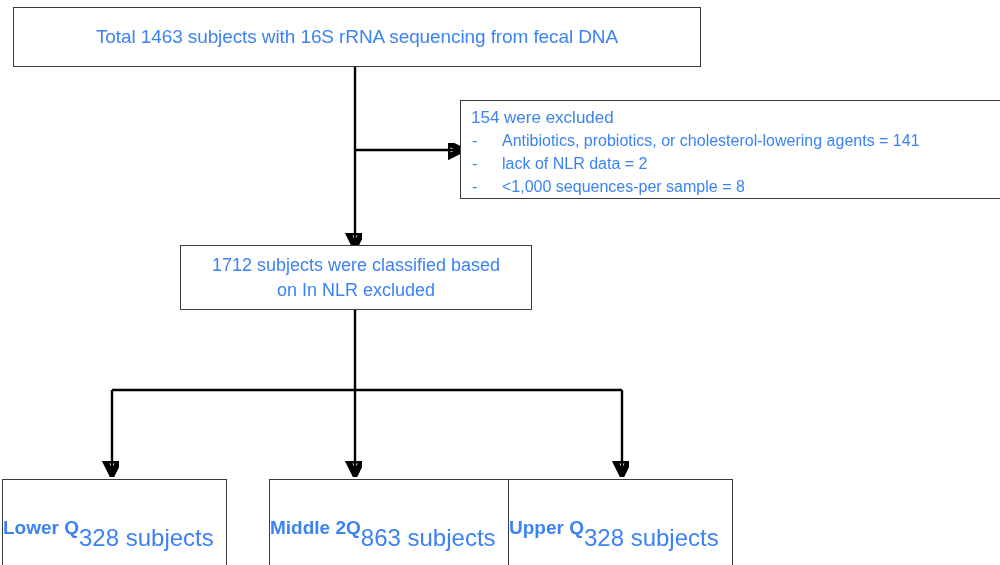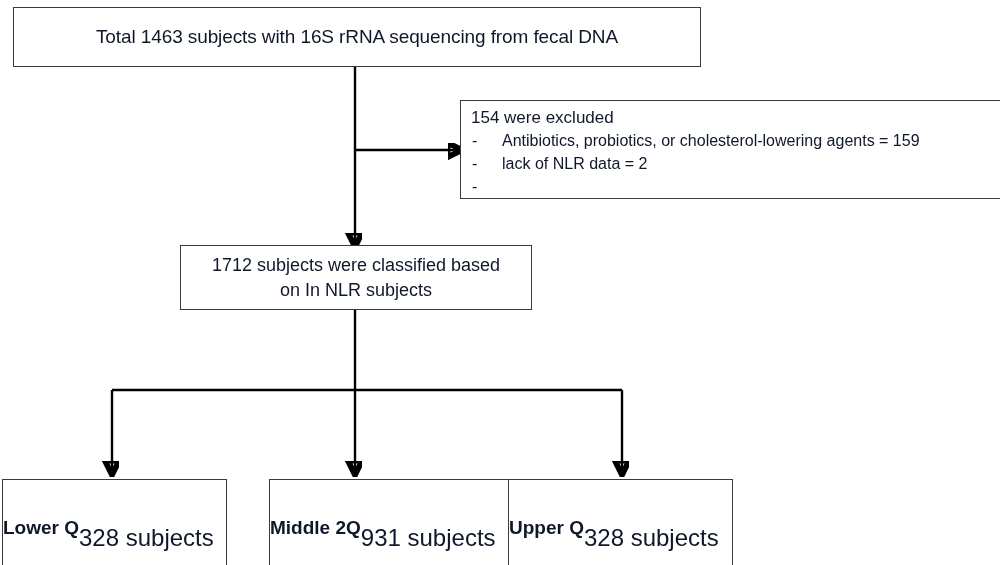--- a/index.html
+++ b/index.html
@@ -13,21 +13,21 @@
     height: 565px;
     background: #ffffff;
     font-family: "Liberation Sans", sans-serif;
     overflow: hidden;
   }
   .box {
     position: absolute;
     box-sizing: border-box;
     border: 1.6px solid #3a3a3a;
     background: #ffffff;
-    color: #0f172a;
+    color: #3b82f6;
   }
   
   #box-total {
     left: 13px;
     top: 7px;
     width: 688px;
     height: 60px;
     display: flex;
     align-items: center;
     justify-content: center;
@@ -151,47 +151,48 @@
 
   <div class="box" id="box-total">
     <span class="label">Total 1463 subjects with 16S rRNA sequencing from fecal DNA</span>
   </div>
 
   <div class="box" id="box-excluded">
     <div class="excl-title">154 were excluded</div>
     <ul class="excl-list">
       <li class="excl-item">
         <span class="excl-dash">-</span>
-        <span class="excl-text">Antibiotics, probiotics, or cholesterol-lowering  agents = 159</span>
+        <span class="excl-text">Antibiotics, probiotics, or cholesterol-lowering  agents = 141</span>
       </li>
       <li class="excl-item">
         <span class="excl-dash">-</span>
         <span class="excl-text">lack of NLR data = 2</span>
       </li>
       <li class="excl-item">
         <span class="excl-dash">-</span>
+        <span class="excl-text">&lt;1,000 sequences-per  sample = 8</span>
       </li>
     </ul>
   </div>
 
   <div class="box" id="box-classified">
     <div class="label">
       <span>1712 subjects were classified based</span><br>
-      <span>on In NLR subjects</span>
+      <span>on In NLR excluded</span>
     </div>
   </div>
 
   <div class="box qbox" id="box-lower">
     <div class="q-title">Lower Q</div>
     <div class="q-count">328 subjects</div>
   </div>
 
   <div class="box qbox" id="box-middle">
     <div class="q-title">Middle 2Q</div>
-    <div class="q-count">931 subjects</div>
+    <div class="q-count">863 subjects</div>
   </div>
 
   <div class="box qbox" id="box-upper">
     <div class="q-title">Upper Q</div>
     <div class="q-count">328 subjects</div>
   </div>
 
 </div>
 
 </body></html>

